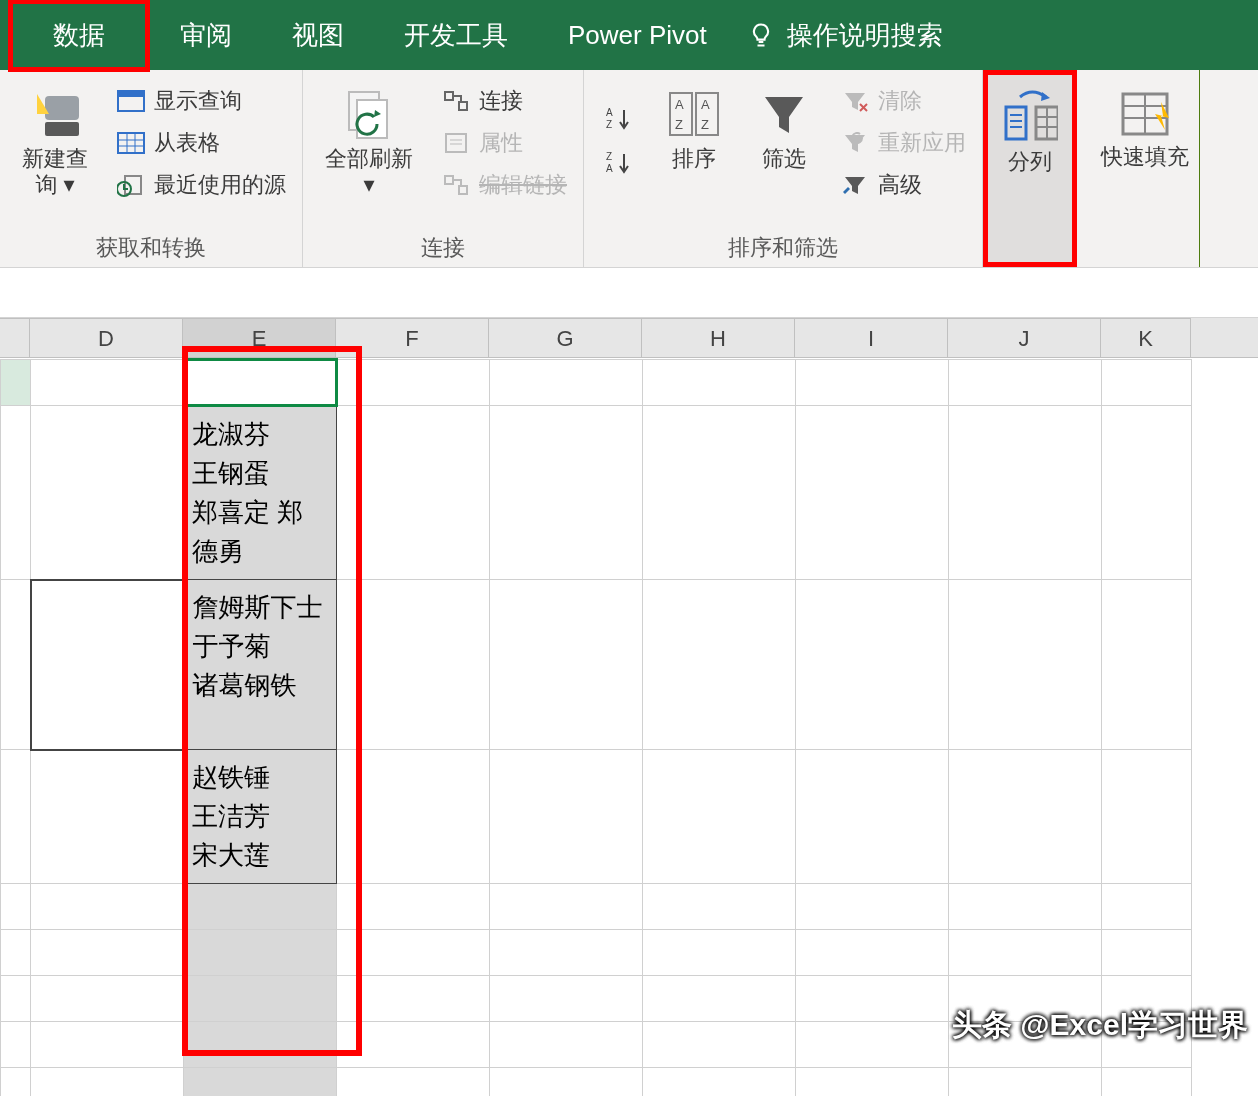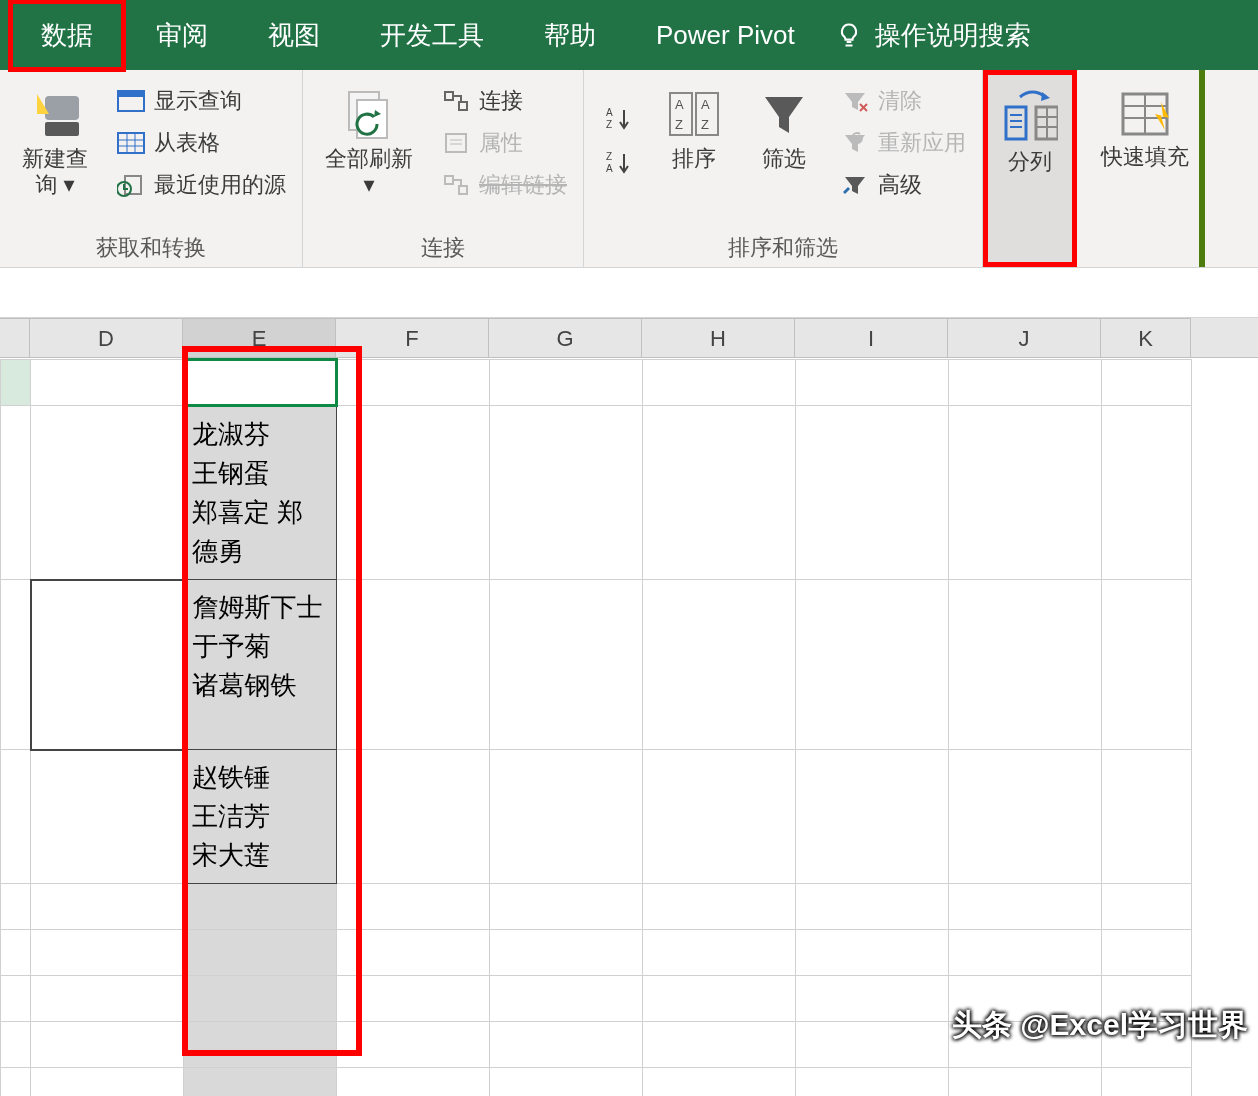--- a/index.html
+++ b/index.html
@@ -20,21 +20,21 @@
     color: #fff;
     font-size: 26px;
   }
   .tab {
     padding: 18px 30px;
     cursor: pointer;
     white-space: nowrap;
   }
   .tab.active {
     border: 5px solid #ff0000;
-    padding: 14px 28px;
+    padding: 14px 40px;
   }
   .search-icon {
     display: flex;
     align-items: center;
     gap: 12px;
     margin-left: 10px;
   }
   .bulb {
     width: 28px; height: 28px; display: inline-block;
   }
@@ -150,21 +150,20 @@
   }
 </style>
 </head>
 <body>
 
 <div class="tabs">
   <div class="tab active">数据</div>
   <div class="tab">审阅</div>
   <div class="tab">视图</div>
   <div class="tab">开发工具</div>
-  <div class="tab">帮助</div>
   <div class="tab">Power Pivot</div>
   <div class="search-icon">
     <span class="bulb">
       <svg viewBox="0 0 24 24" width="28" height="28">
           <path fill="none" stroke="#fff" stroke-width="1.8" d="M9 21h6M10 18h4M12 3a6 6 0 00-4 10.5c.8.8 1 1.5 1 2.5h6c0-1 .2-1.7 1-2.5A6 6 0 0012 3z"></path>
         </svg>
     </span>
     <span>操作说明搜索</span>
   </div>
 </div>
@@ -341,21 +340,21 @@
                 <path d="M3 20 L8 15 L6 13 L1 18 Z" fill="#2f6fb0"></path>
               </svg>
             </span>
           <span>高级</span>
         </div>
       </div>
     </div>
     <div class="group-label">排序和筛选</div>
   </div>
 
-  <div class="group" style="padding:0;border-right:6px solid #4d7c0f;">
+  <div class="group" style="padding:0;border-right:1px solid #4d7c0f;">
     <div class="group-body" style="height:100%;">
       <div class="big-btn highlight-red" style="height:100%;margin:0;padding:14px 14px 8px 14px;">
         <span class="icon">
           <svg width="60" height="56">
               <rect x="4" y="18" width="20" height="32" fill="none" stroke="#3170c9" stroke-width="3"></rect>
               <line x1="8" y1="26" x2="20" y2="26" stroke="#3170c9" stroke-width="2"></line>
               <line x1="8" y1="32" x2="20" y2="32" stroke="#3170c9" stroke-width="2"></line>
               <line x1="8" y1="38" x2="20" y2="38" stroke="#3170c9" stroke-width="2"></line>
               <rect x="34" y="18" width="22" height="32" fill="none" stroke="#888" stroke-width="3"></rect>
               <line x1="45" y1="18" x2="45" y2="50" stroke="#888" stroke-width="2"></line>

